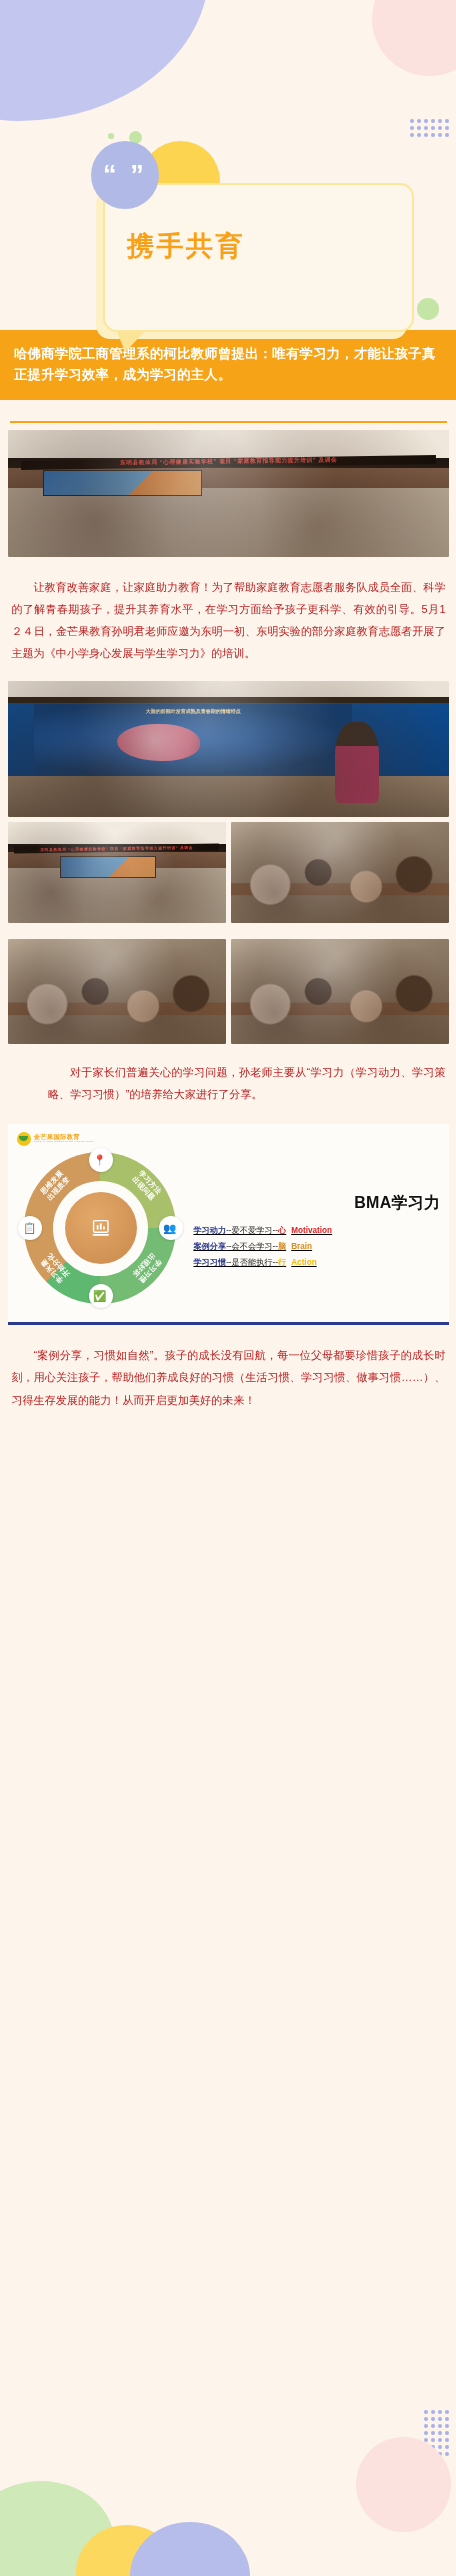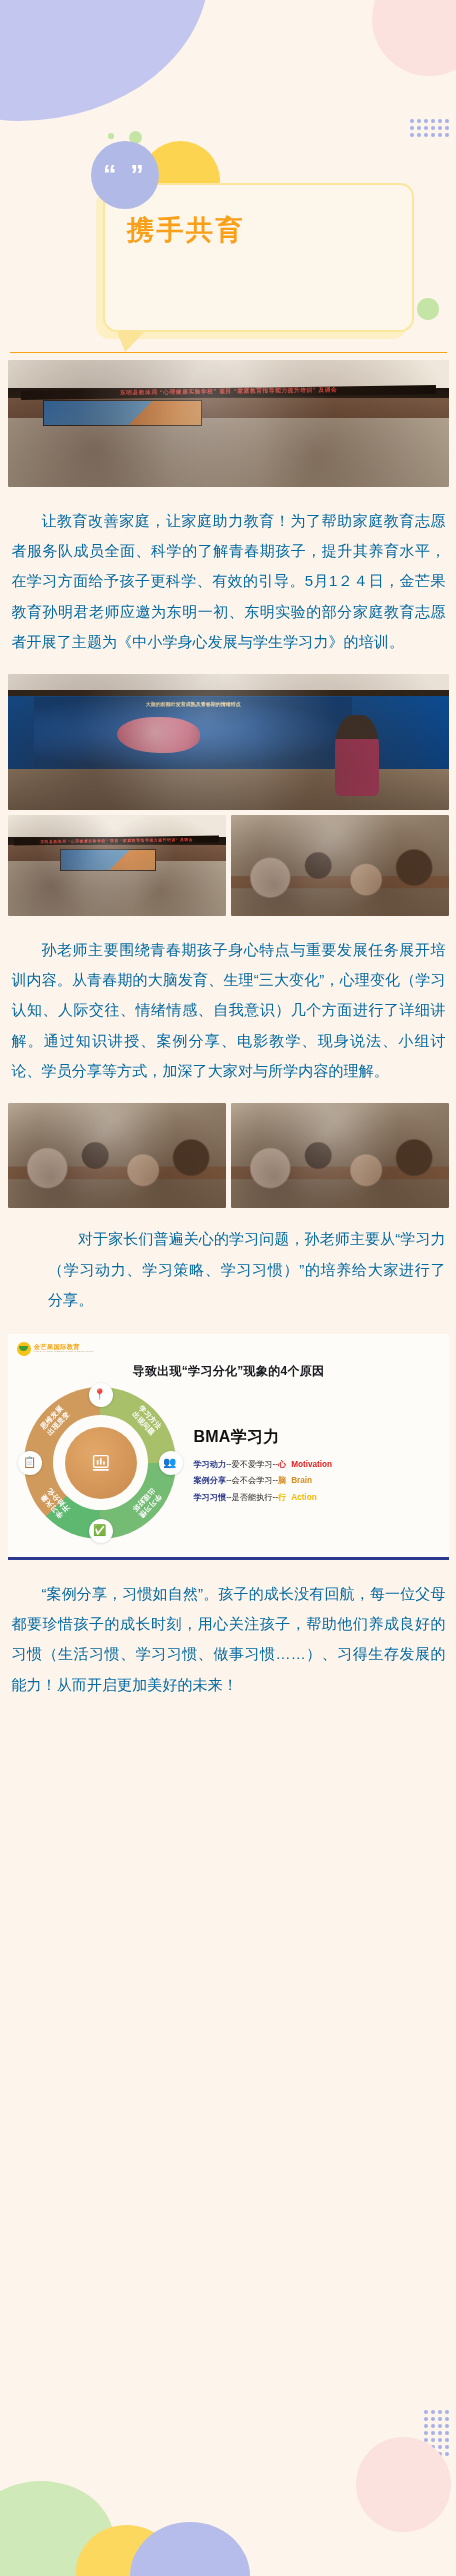--- a/index.html
+++ b/index.html
@@ -100,21 +100,21 @@
   }
   .hero-bubble {
     position: absolute; left: 91px; top: 141px;
     width: 68px; height: 68px; border-radius: 50%;
     background: #b1b9e6;
     display: flex; align-items: center; justify-content: center;
     color: #ffffff; font-size: 27px; font-weight: bold;
     letter-spacing: 3.2px; line-height: 1;
   }
   .hero-title {
-    position: absolute; left: 127px; top: 212px;
+    position: absolute; left: 127px; top: 228px;
     width: 266px;
     color: #f9a01b;
     font-size: 27px;
     font-weight: bold;
     line-height: 1.38;
     letter-spacing: 2.5px;
   }
 
   
   .callout {
@@ -194,23 +194,23 @@
       radial-gradient(circle at 18% 62%, #d9c6b4 0 10%, transparent 11%),
       radial-gradient(circle at 40% 50%, #3a2a20 0 9%, transparent 10%),
       radial-gradient(circle at 62% 64%, #c8a98d 0 10%, transparent 11%),
       radial-gradient(circle at 84% 52%, #4a3626 0 9%, transparent 10%),
       linear-gradient(transparent 60%, rgba(120,70,40,.55) 61%, rgba(120,70,40,.55) 72%, transparent 73%);
   }
 
   
   .para {
     padding: 19px 11.4px 0 11.4px;
-    font-size: 15px;
+    font-size: 11px;
     line-height: 2.02;
-    color: #0369a1;
+    color: #b91c1c;
     text-indent: 2em;
     text-align: justify;
     letter-spacing: 0.1px;
   }
   .para.tight { padding-top: 16.5px; padding-left: 48px; }
 
   
   .bma-card {
     margin: 19px 7.6px 0 7.6px;
     background: #fefcf8;
@@ -279,23 +279,23 @@
     line-height: 1.25; letter-spacing: 0.3px;
   }
   .al1 { left: 10px;  top: 25px;  transform: rotate(-47deg); }
   .al2 { left: 101px; top: 25px;  transform: rotate(47deg); }
   .al3 { left: 101px; top: 107px; transform: rotate(133deg); }
   .al4 { left: 10px;  top: 107px; transform: rotate(-133deg); }
 
   .bma-right { flex: 1 1 auto; padding-left: 2.5px; }
   .bma-right h3 {
     font-size: 16px; font-weight: bold; color: #111; letter-spacing: 0.3px;
-    margin-bottom: 9px; text-align: left;
-  }
-  .bma-line { font-size: 8.2px; font-weight: bold; line-height: 2.0; white-space: nowrap; }
+    margin-bottom: 9px; text-align: right;
+  }
+  .bma-line { font-size: 8.2px; font-weight: bold; line-height: 2.0; white-space: nowrap; text-decoration: underline; }
   .bma-line .k { color: #2b3a8f; }
   .bma-line .d { color: #1d1d1d; font-weight: normal; }
   .bma-line .en { margin-left: 5px; }
 
   
   .closing {
     padding: 16.5px 11.4px 0 11.4px;
     font-size: 13.3px; font-weight: bold; color: #111;
     line-height: 1.6; letter-spacing: 0.1px;
   }
@@ -377,20 +377,21 @@
     <div class="hero-sun"></div>
     <div class="hero-card-shadow"></div>
     <div class="hero-tail"></div>
     <div class="hero-card"></div>
     <div class="hero-bubble">“ ”</div>
     <div class="hero-title">
       <div>携手共育</div>
     </div>
   </div>
 
+  <div class="callout">哈佛商学院工商管理系的柯比教师曾提出：唯有学习力，才能让孩子真正提升学习效率，成为学习的主人。</div>
 
   <div class="rule-wrap">
     <div class="rule"></div>
   </div>
 
   <div class="photo-band">
     <div class="photo ph ph-hall" style="height:127px">
       <div class="marquee">东明县教体局 “心理健康实验学校” 项目 “家庭教育指导能力提升培训” 及调会</div>
       <div class="screen"></div>
     </div>
@@ -409,39 +410,37 @@
   </div>
 
   <div class="photo-row" style="padding-top:5px">
     <div class="photo ph ph-hall" style="height:101px">
       <div class="marquee" style="font-size:3.8px">东明县教体局 “心理健康实验学校” 项目 “家庭教育指导能力提升培训” 及调会</div>
       <div class="screen" style="left:24%;width:44%;top:34%;height:22%"></div>
     </div>
     <div class="photo ph ph-people" style="height:101px"></div>
   </div>
 
-  <div class="para">孙老师主要围绕青春期孩子身心特点与重要发展任务展开培训内容。从青春期的大脑发育、生理“三大变化”，心理变化（学习认知、人际交往、情绪情感、自我意识）几个方面进行了详细讲解。通过知识讲授、案例分享、电影教学、现身说法、小组讨论、学员分享等方式，加深了大家对与所学内容的理解。</div>
 
   <div class="photo-row" style="padding-top:16.5px">
     <div class="photo ph ph-people" style="height:105px"></div>
     <div class="photo ph ph-people" style="height:105px"></div>
   </div>
 
   <div class="para tight">对于家长们普遍关心的学习问题，孙老师主要从“学习力（学习动力、学习策略、学习习惯）”的培养给大家进行了分享。</div>
 
   <div class="bma-card">
     <div class="bma-logo">
       <div class="mark"></div>
       <div class="lg-text">
         <div class="lg-cn">金芒果国际教育</div>
         <div class="lg-en">GOLD MANGO INTERNATIONAL EDUCATION</div>
       </div>
     </div>
 
-    <div class="bma-title">导致出现“学习分化”现象的4个原因</div>
 
     <div class="bma-body">
       <div class="donut-wrap">
         <div class="donut"></div>
         <div class="donut-inner"></div>
         <div class="donut-core">
           <svg viewBox="0 0 24 24">
             <rect x="4" y="4" width="16" height="13" rx="1.5" fill="none" stroke="#fff" stroke-width="1.6"></rect>
             <rect x="7.5" y="9" width="2" height="5" fill="#fff"></rect>
             <rect x="11" y="7" width="2" height="7" fill="#fff"></rect>

